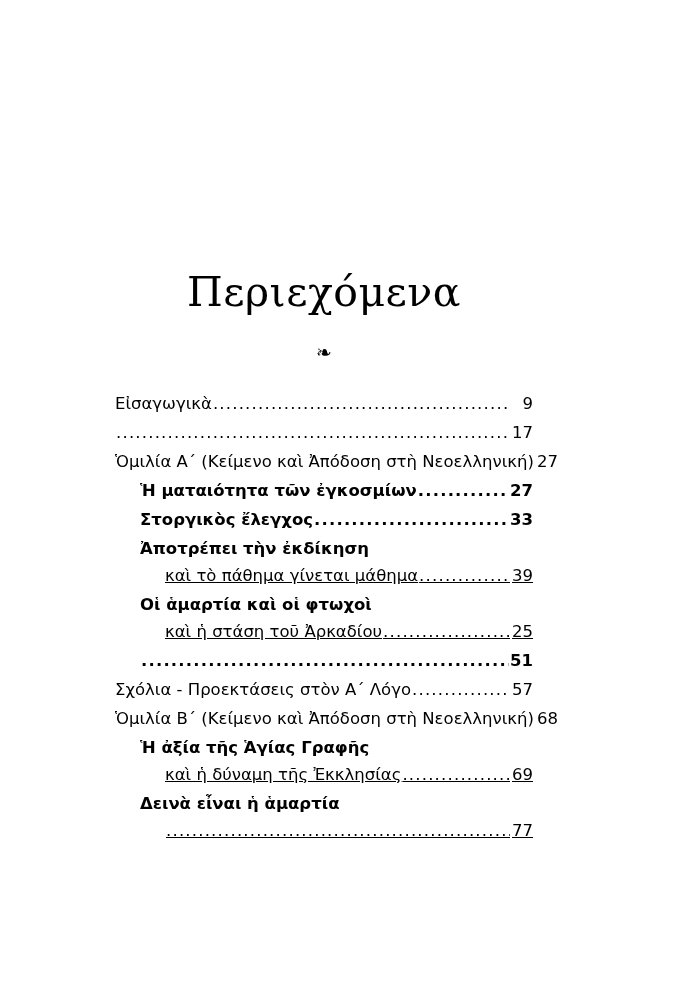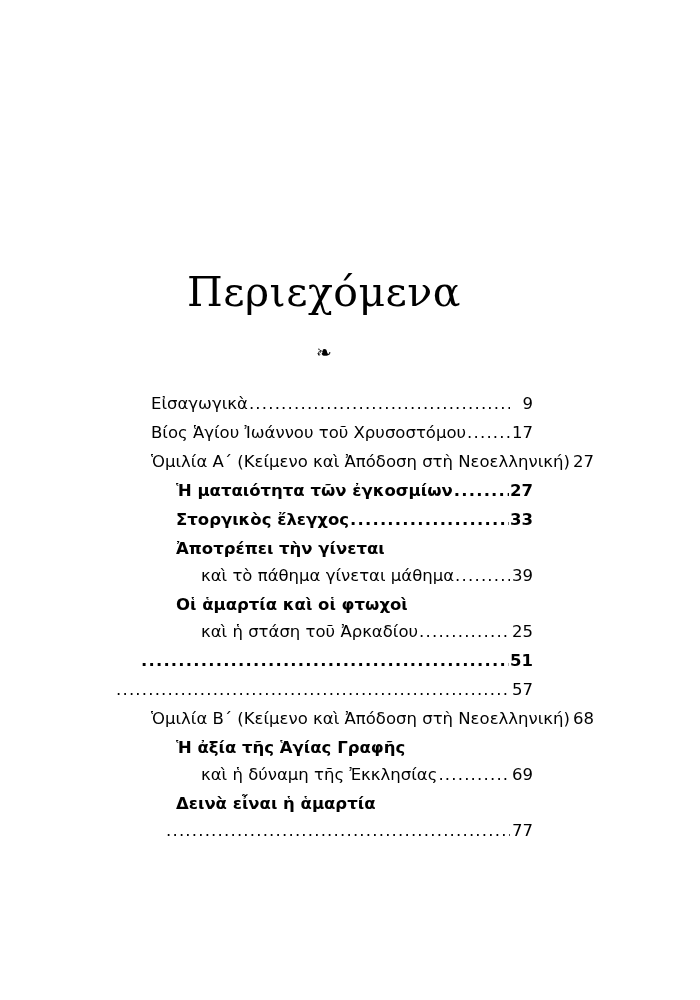--- a/index.html
+++ b/index.html
@@ -57,29 +57,29 @@
     margin-bottom: 12.5px;
     white-space: nowrap;
   }
 
   .toc-entry.indent-1 {
     padding-left: 25px;
     font-weight: bold;
   }
   .toc-entry.indent-2 {
     padding-left: 50px;
+    text-decoration: underline;
   }
 
   .toc-entry.cont {
     margin-top: -2px;
   }
 
   .toc-text {
     flex: 0 0 auto;
-    margin-left: 36px;
   }
 
   .toc-dots {
     flex: 1 1 auto;
     overflow: hidden;
     white-space: nowrap;
     letter-spacing: 1.2px;
     font-size: 16.5px;
     margin: 0 1px;
     color: #000;
@@ -105,41 +105,40 @@
 
   <div class="ornament">❧</div>
 
   <ul class="toc-list">
       <li class="toc-entry indent-0">
         <span class="toc-text">Εἰσαγωγικὰ</span>
         <span class="toc-dots">.........................................................................................</span>
         <span class="toc-page">9</span>
       </li>
       <li class="toc-entry indent-0">
-        <span class="toc-text">Βίος Ἁγίου Ἰωάννου τοῦ Χρυσοστόμου</span>
         <span class="toc-dots">.........................................................................................</span>
         <span class="toc-page">17</span>
       </li>
       <li class="toc-entry indent-0">
         <span class="toc-text">Ὁμιλία Α΄ (Κείμενο καὶ Ἀπόδοση στὴ Νεοελληνική)</span>
         <span class="toc-dots">.........................................................................................</span>
         <span class="toc-page">27</span>
       </li>
       <li class="toc-entry indent-1">
         <span class="toc-text">Ἡ ματαιότητα τῶν ἐγκοσμίων</span>
         <span class="toc-dots">.........................................................................................</span>
         <span class="toc-page">27</span>
       </li>
       <li class="toc-entry indent-1">
         <span class="toc-text">Στοργικὸς ἔλεγχος</span>
         <span class="toc-dots">.........................................................................................</span>
         <span class="toc-page">33</span>
       </li>
       <li class="toc-entry indent-1">
-        <span class="toc-text">Ἀποτρέπει τὴν γίνεται</span>
+        <span class="toc-text">Ἀποτρέπει τὴν ἐκδίκηση</span>
         <span class="toc-dots nodots">.........................................................................................</span>
         <span class="toc-page"></span>
       </li>
       <li class="toc-entry indent-2 cont">
         <span class="toc-text">καὶ τὸ πάθημα γίνεται μάθημα</span>
         <span class="toc-dots">.........................................................................................</span>
         <span class="toc-page">39</span>
       </li>
       <li class="toc-entry indent-1">
         <span class="toc-text">Οἱ ἁμαρτία καὶ οἱ φτωχοὶ</span>
@@ -149,20 +148,21 @@
       <li class="toc-entry indent-2 cont">
         <span class="toc-text">καὶ ἡ στάση τοῦ Ἀρκαδίου</span>
         <span class="toc-dots">.........................................................................................</span>
         <span class="toc-page">25</span>
       </li>
       <li class="toc-entry indent-1">
         <span class="toc-dots">.........................................................................................</span>
         <span class="toc-page">51</span>
       </li>
       <li class="toc-entry indent-0">
+        <span class="toc-text">Σχόλια - Προεκτάσεις στὸν Α΄ Λόγο</span>
         <span class="toc-dots">.........................................................................................</span>
         <span class="toc-page">57</span>
       </li>
       <li class="toc-entry indent-0">
         <span class="toc-text">Ὁμιλία Β΄ (Κείμενο καὶ Ἀπόδοση στὴ Νεοελληνική)</span>
         <span class="toc-dots">.........................................................................................</span>
         <span class="toc-page">68</span>
       </li>
       <li class="toc-entry indent-1">
         <span class="toc-text">Ἡ ἀξία τῆς Ἁγίας Γραφῆς</span>

